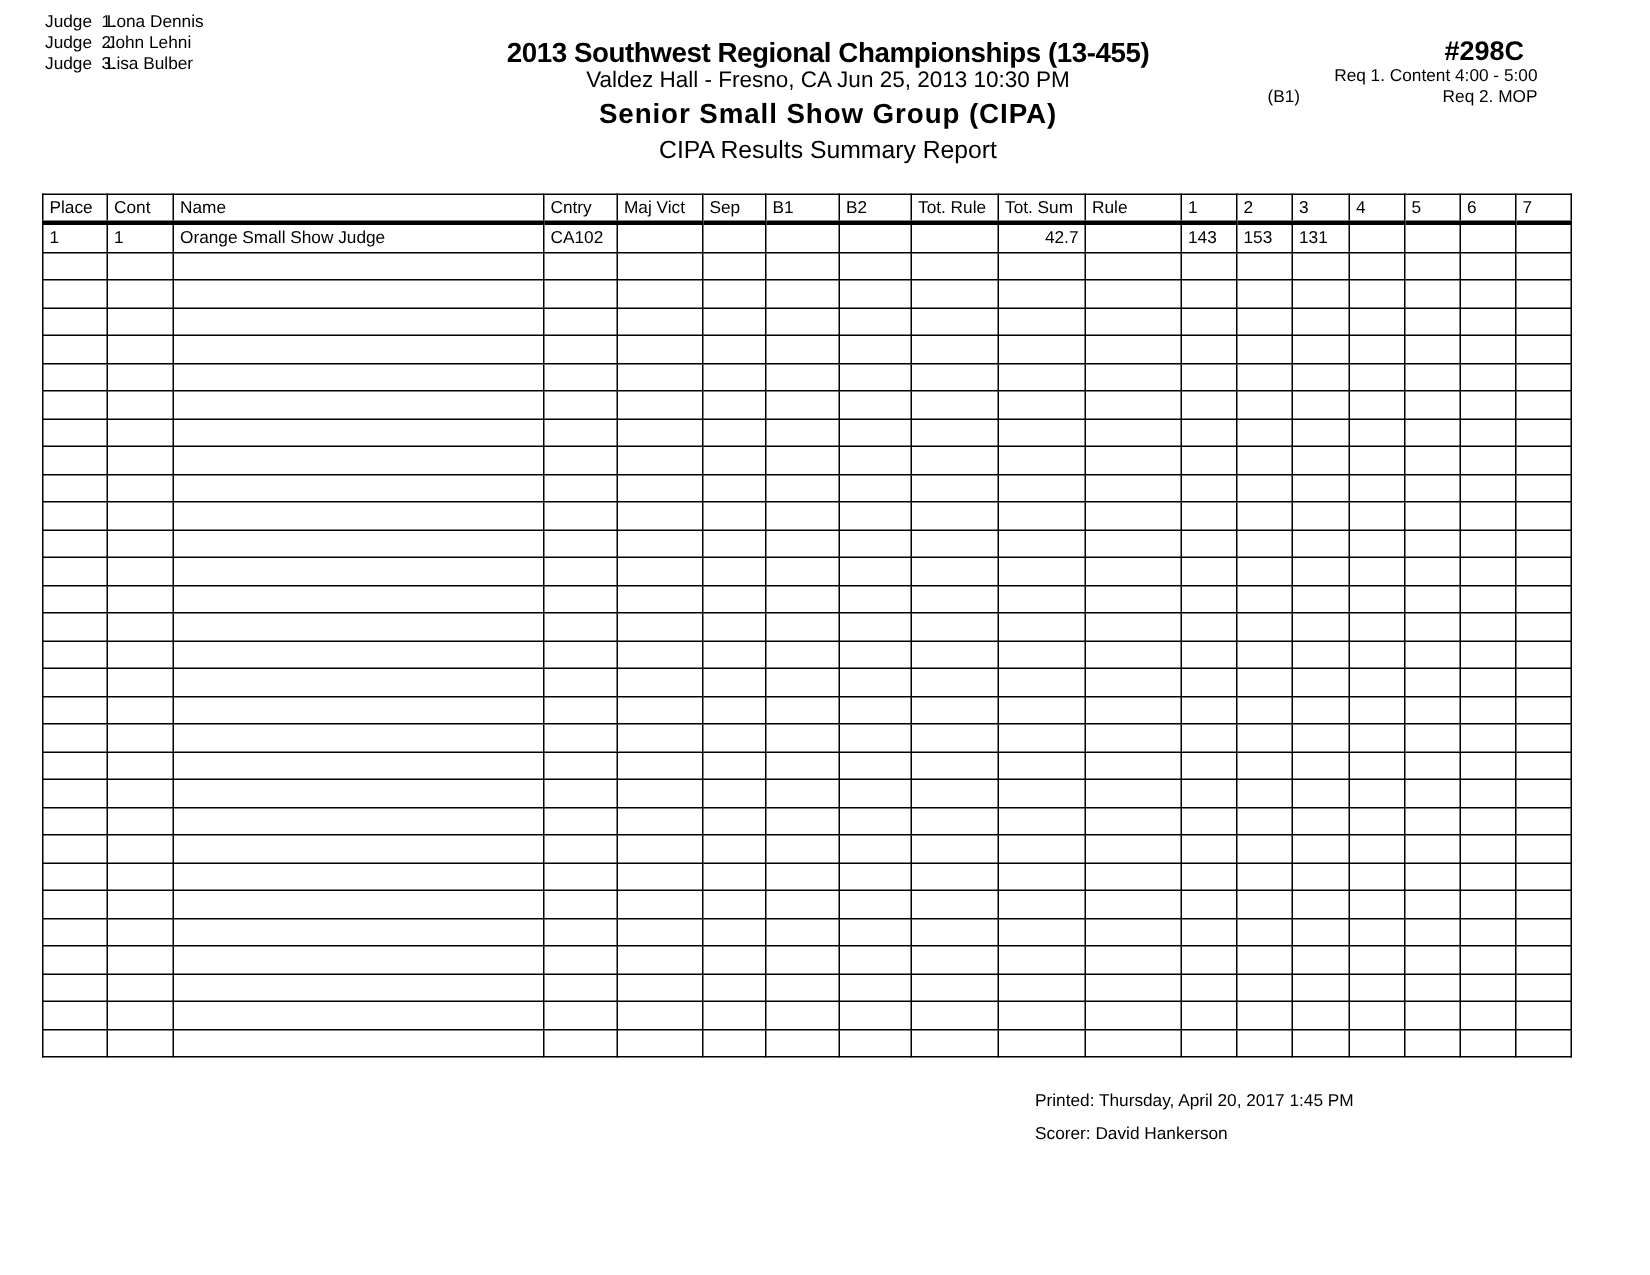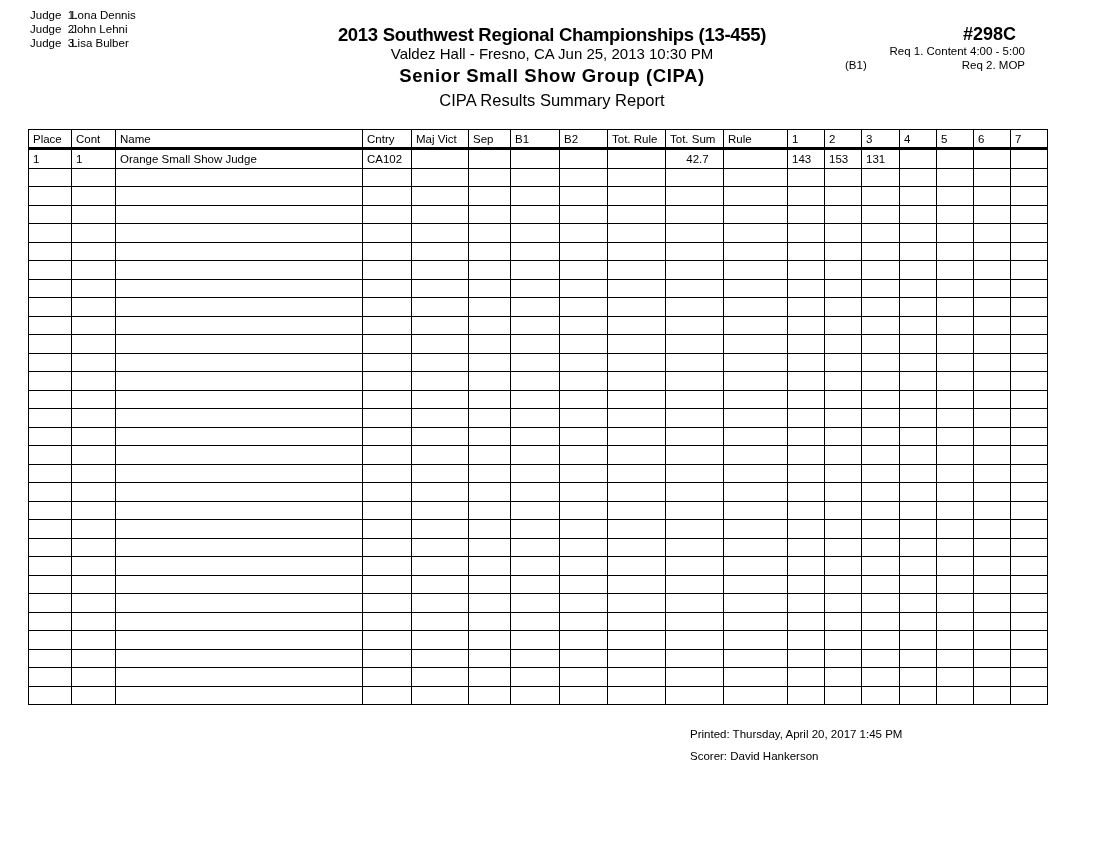--- a/index.html
+++ b/index.html
@@ -11,21 +11,21 @@
   .t1 { top:24px; font-size:18.5px; font-weight:bold; letter-spacing:-0.3px; }
   .t2 { top:45px; font-size:15px; }
   .t3 { top:65px; font-size:18.5px; font-weight:bold; letter-spacing:0.6px; }
   .t4 { top:91px; font-size:16.5px; }
   .eventno { left:963px; top:24px; font-size:18px; font-weight:bold; }
   .reqs { right:75px; top:44px; font-size:11.5px; line-height:14px; text-align:right; }
   table.grid { position:absolute; left:28px; top:129px; border-collapse:collapse; table-layout:fixed; }
   table.grid td, table.grid th { border:1.5px solid #000; padding:0 4px; height:17.5px; font-size:11.5px; font-weight:normal; overflow:hidden; white-space:nowrap; }
   table.grid thead th { border-bottom:3px solid #000; text-align:left; height:17px; }
   table.grid th.c, table.grid td.c { text-align:left; }
-  table.grid td.num { text-align:center; padding-left:10px; }
+  table.grid td.num { text-align:right; padding-left:10px; }
   .footer { left:690px; font-size:11.5px; }
   .f1 { top:728px; } .f2 { top:750px; }
 </style>
 </head>
 <body>
 
 <div class="abs judges">
   <div><span class="num"><span>Judge</span>&nbsp;&nbsp;<span>1.</span></span>&nbsp;<span>Lona Dennis</span></div>
   <div><span class="num"><span>Judge</span>&nbsp;&nbsp;<span>2.</span></span>&nbsp;<span>John Lehni</span></div>
   <div><span class="num"><span>Judge</span>&nbsp;&nbsp;<span>3.</span></span>&nbsp;<span>Lisa Bulber</span></div>

